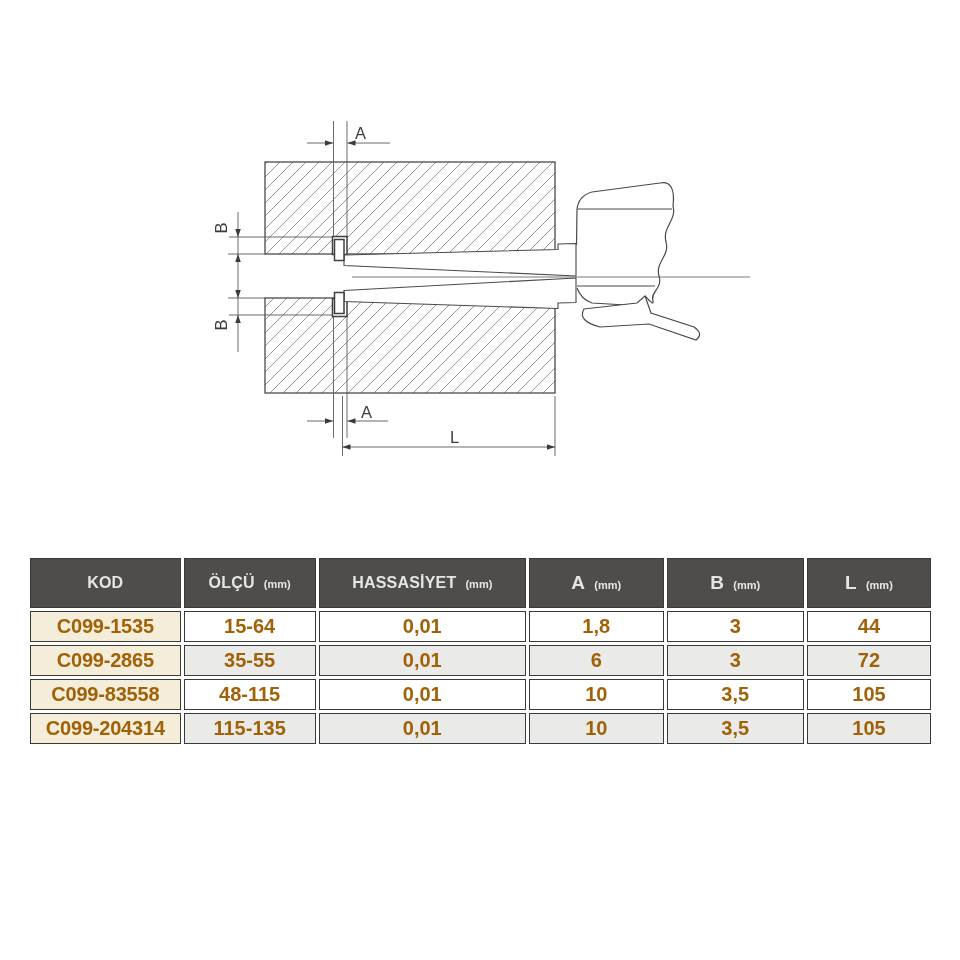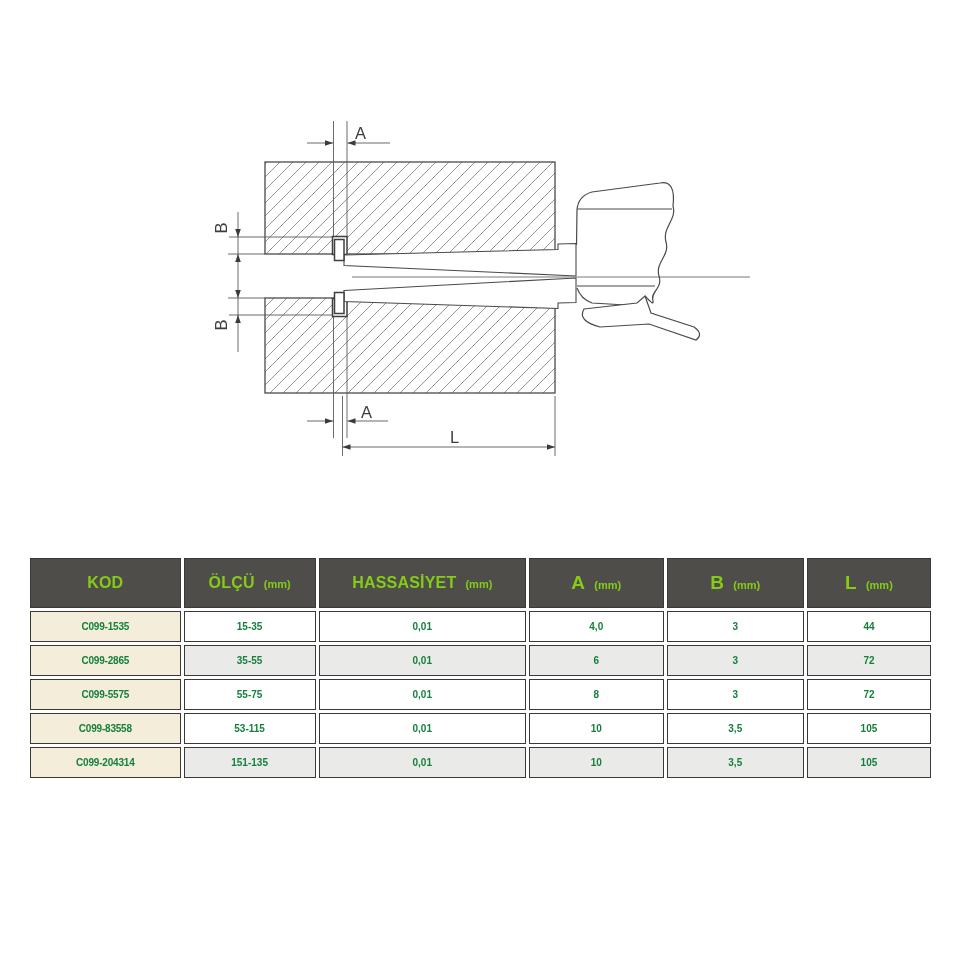--- a/index.html
+++ b/index.html
@@ -9,22 +9,22 @@
   .dim-label{font-family:"Liberation Sans",sans-serif;font-size:16.5px;fill:#3d3d3d;}
   .thin{stroke:#5a5a5a;stroke-width:0.9;fill:none;}
   .outline{stroke:#4a4a4a;stroke-width:1.2;fill:none;}
   .bold-edge{stroke:#3f3f3f;stroke-width:1.5;fill:#ffffff;}
   .arrow{fill:#3a3a3a;stroke:none;}
 
   .table-wrap{position:absolute;left:27px;top:555px;width:907px;}
   table.spec{width:100%;border-collapse:separate;border-spacing:3px;table-layout:fixed;}
   table.spec th,table.spec td{border:1px solid #3a3936;text-align:center;vertical-align:middle;
       padding:0 2px;overflow:hidden;}
-  table.spec th{background:#4e4d4a;color:#84cc16;height:48px;font-weight:bold;}
-  table.spec td{height:29px;font-weight:bold;color:#15803d;font-size:10px;}
+  table.spec th{background:#4e4d4a;color:#e5e5e5;height:48px;font-weight:bold;}
+  table.spec td{height:29px;font-weight:bold;color:#a16207;font-size:20px;}
   th .lbl{font-size:16px;letter-spacing:0.2px;}
   th.dim .lbl{font-size:19px;}
   th .unit{font-size:11px;margin-left:9px;font-weight:bold;}
   th .unit:empty{display:none;}
   td.kod{background:#f3edda;font-size:15.5px;letter-spacing:-0.2px;color:#161614;}
   tr.odd td.val{background:#ffffff;}
   tr.even td.val{background:#eaeae8;}
 </style>
 </head>
 <body>
@@ -129,53 +129,45 @@
           <th><span class="lbl">ÖLÇÜ</span><span class="unit">(mm)</span></th>
           <th><span class="lbl">HASSASİYET</span><span class="unit">(mm)</span></th>
           <th class="dim"><span class="lbl">A</span><span class="unit">(mm)</span></th>
           <th class="dim"><span class="lbl">B</span><span class="unit">(mm)</span></th>
           <th class="dim"><span class="lbl">L</span><span class="unit">(mm)</span></th>
         </tr>
       </thead>
       <tbody>
         <tr class="odd">
           <td class="kod">C099-1535</td>
-          <td class="val">15-35</td>
+          <td class="val">15-64</td>
           <td class="val">0,01</td>
-          <td class="val">4,0</td>
+          <td class="val">1,8</td>
           <td class="val">3</td>
           <td class="val">44</td>
         </tr>
         <tr class="even">
           <td class="kod">C099-2865</td>
           <td class="val">35-55</td>
           <td class="val">0,01</td>
           <td class="val">6</td>
           <td class="val">3</td>
           <td class="val">72</td>
         </tr>
         <tr class="odd">
-          <td class="kod">C099-5575</td>
-          <td class="val">55-75</td>
-          <td class="val">0,01</td>
-          <td class="val">8</td>
-          <td class="val">3</td>
-          <td class="val">72</td>
-        </tr>
-        <tr class="odd">
           <td class="kod">C099-83558</td>
-          <td class="val">53-115</td>
+          <td class="val">48-115</td>
           <td class="val">0,01</td>
           <td class="val">10</td>
           <td class="val">3,5</td>
           <td class="val">105</td>
         </tr>
         <tr class="even">
           <td class="kod">C099-204314</td>
-          <td class="val">151-135</td>
+          <td class="val">115-135</td>
           <td class="val">0,01</td>
           <td class="val">10</td>
           <td class="val">3,5</td>
           <td class="val">105</td>
         </tr>
       </tbody>
     </table>
   </div>
 </div>
 

